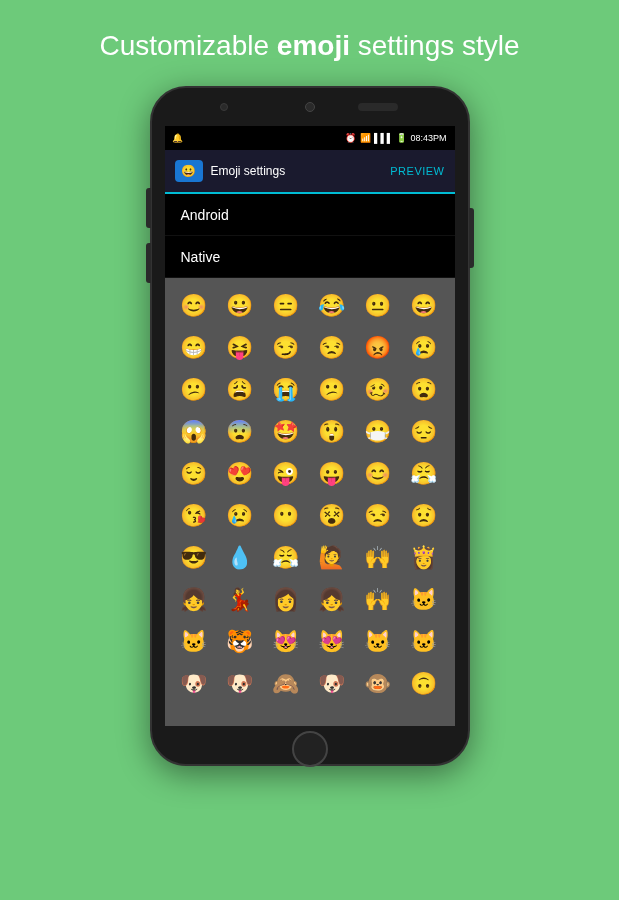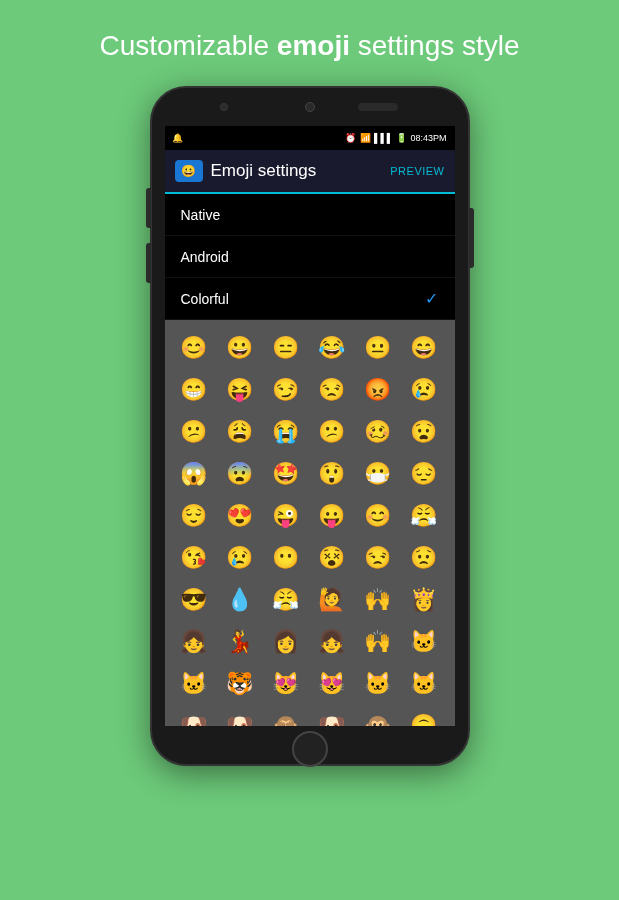--- a/index.html
+++ b/index.html
@@ -166,21 +166,21 @@
       display: flex;
       align-items: center;
       justify-content: center;
       font-size: 12px;
       margin-right: 8px;
       flex-shrink: 0;
     }
 
     .app-bar-title {
       color: white;
-      font-size: 17px;
+      font-size: 12px;
       font-weight: 500;
       flex: 1;
     }
 
     .preview-btn {
       color: #00bcd4;
       font-size: 11px;
       font-weight: normal;
       letter-spacing: 0.5px;
     }
@@ -283,28 +283,24 @@
     <div class="app-bar">
       <div class="app-bar-icon">
         <span>😀</span>
       </div>
       <span class="app-bar-title">Emoji settings</span>
       <span class="preview-btn">PREVIEW</span>
     </div>
 
     <div class="menu-list">
       <div class="menu-item">
+        <span class="menu-item-text">Android</span>
+      </div>
+      <div class="menu-item">
         <span class="menu-item-text">Native</span>
-      </div>
-      <div class="menu-item">
-        <span class="menu-item-text">Android</span>
-      </div>
-      <div class="menu-item">
-        <span class="menu-item-text">Colorful</span>
-        <span class="checkmark">✓</span>
       </div>
     </div>
 
     <div class="emoji-grid-container">
       <div class="emoji-grid" id="emoji-grid">
       <div class="emoji-cell">😊</div>
           <div class="emoji-cell">😀</div>
           <div class="emoji-cell">😑</div>
           <div class="emoji-cell">😂</div>
           <div class="emoji-cell">😐</div>

